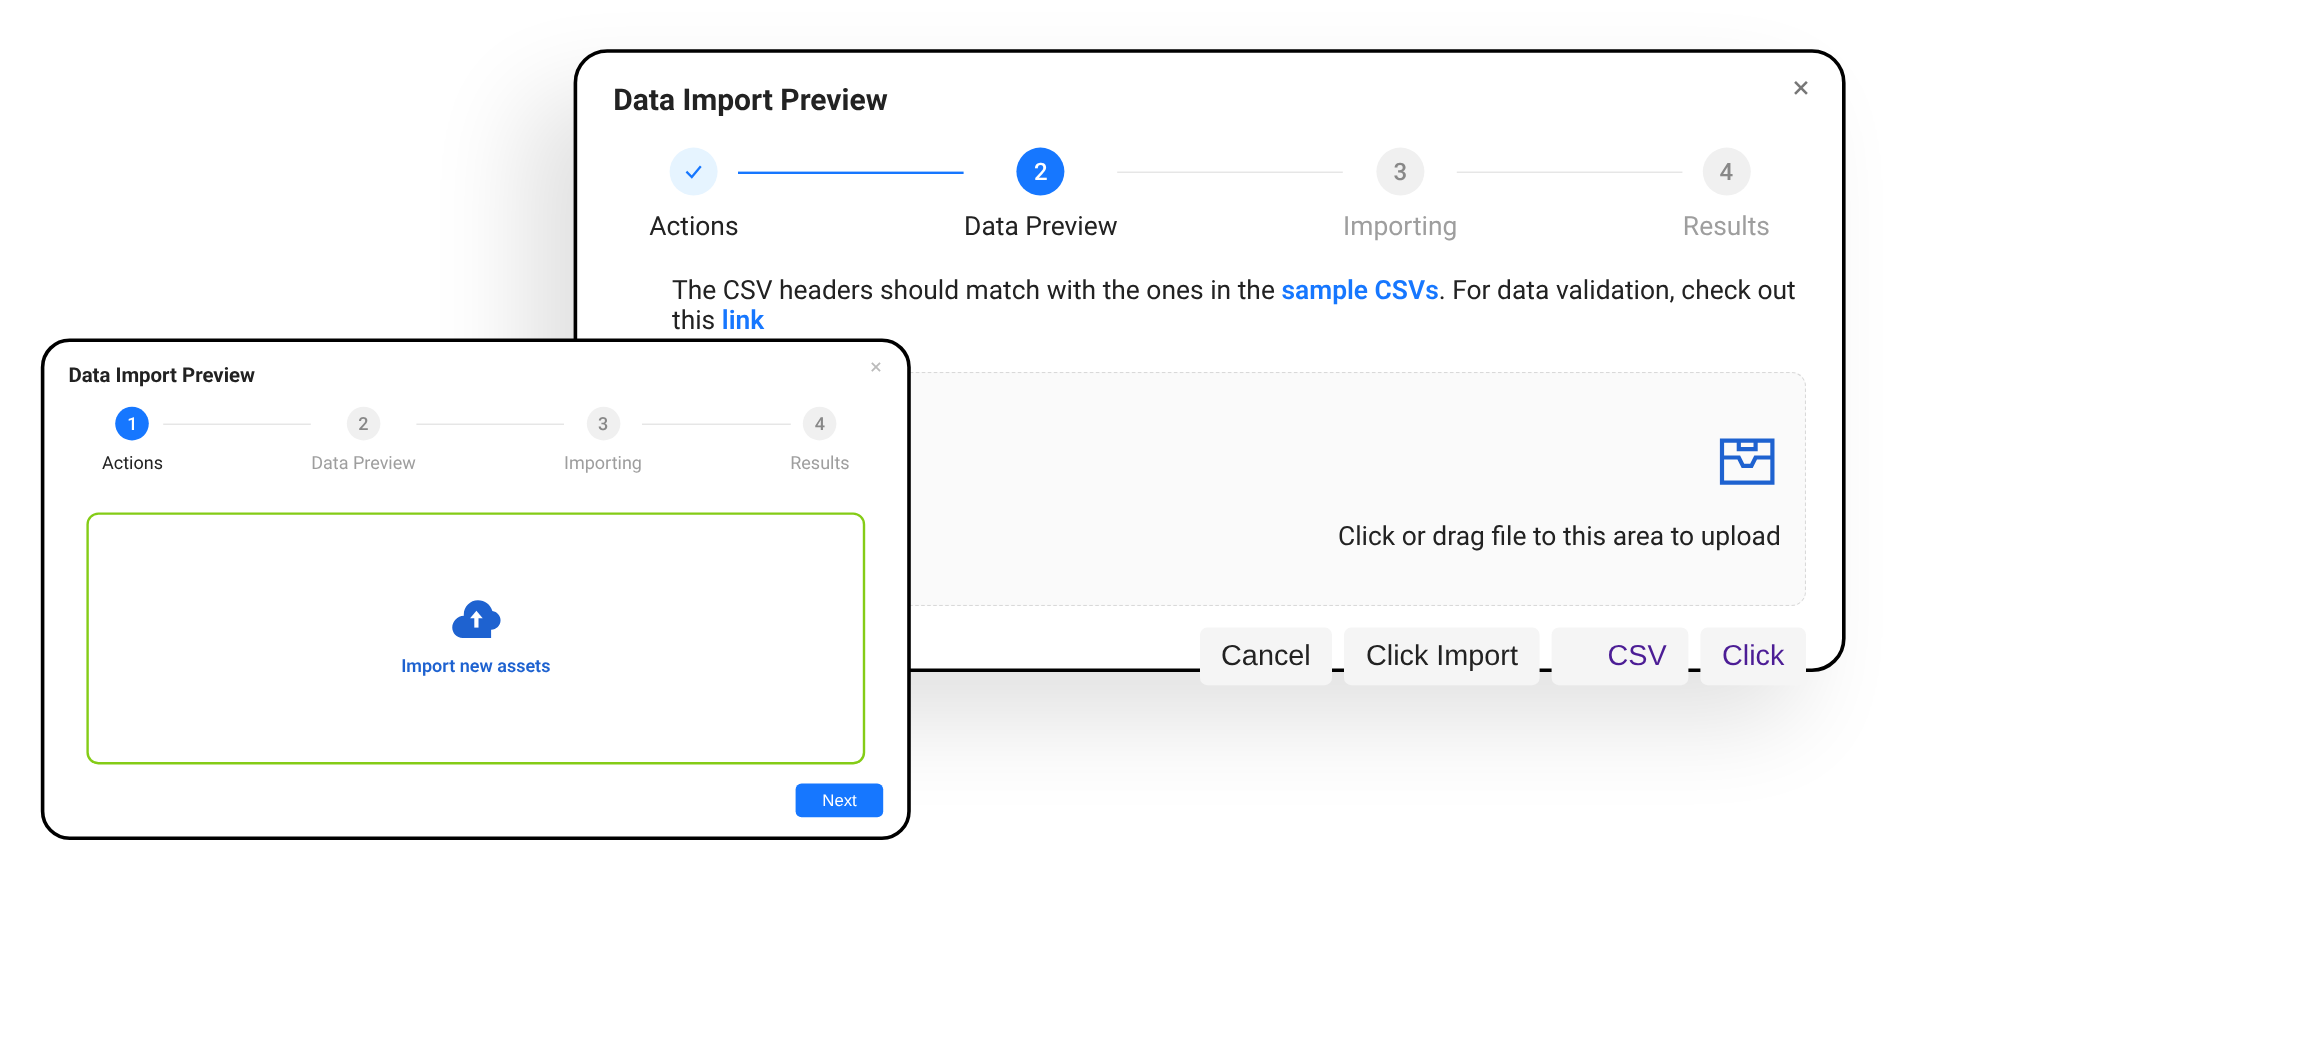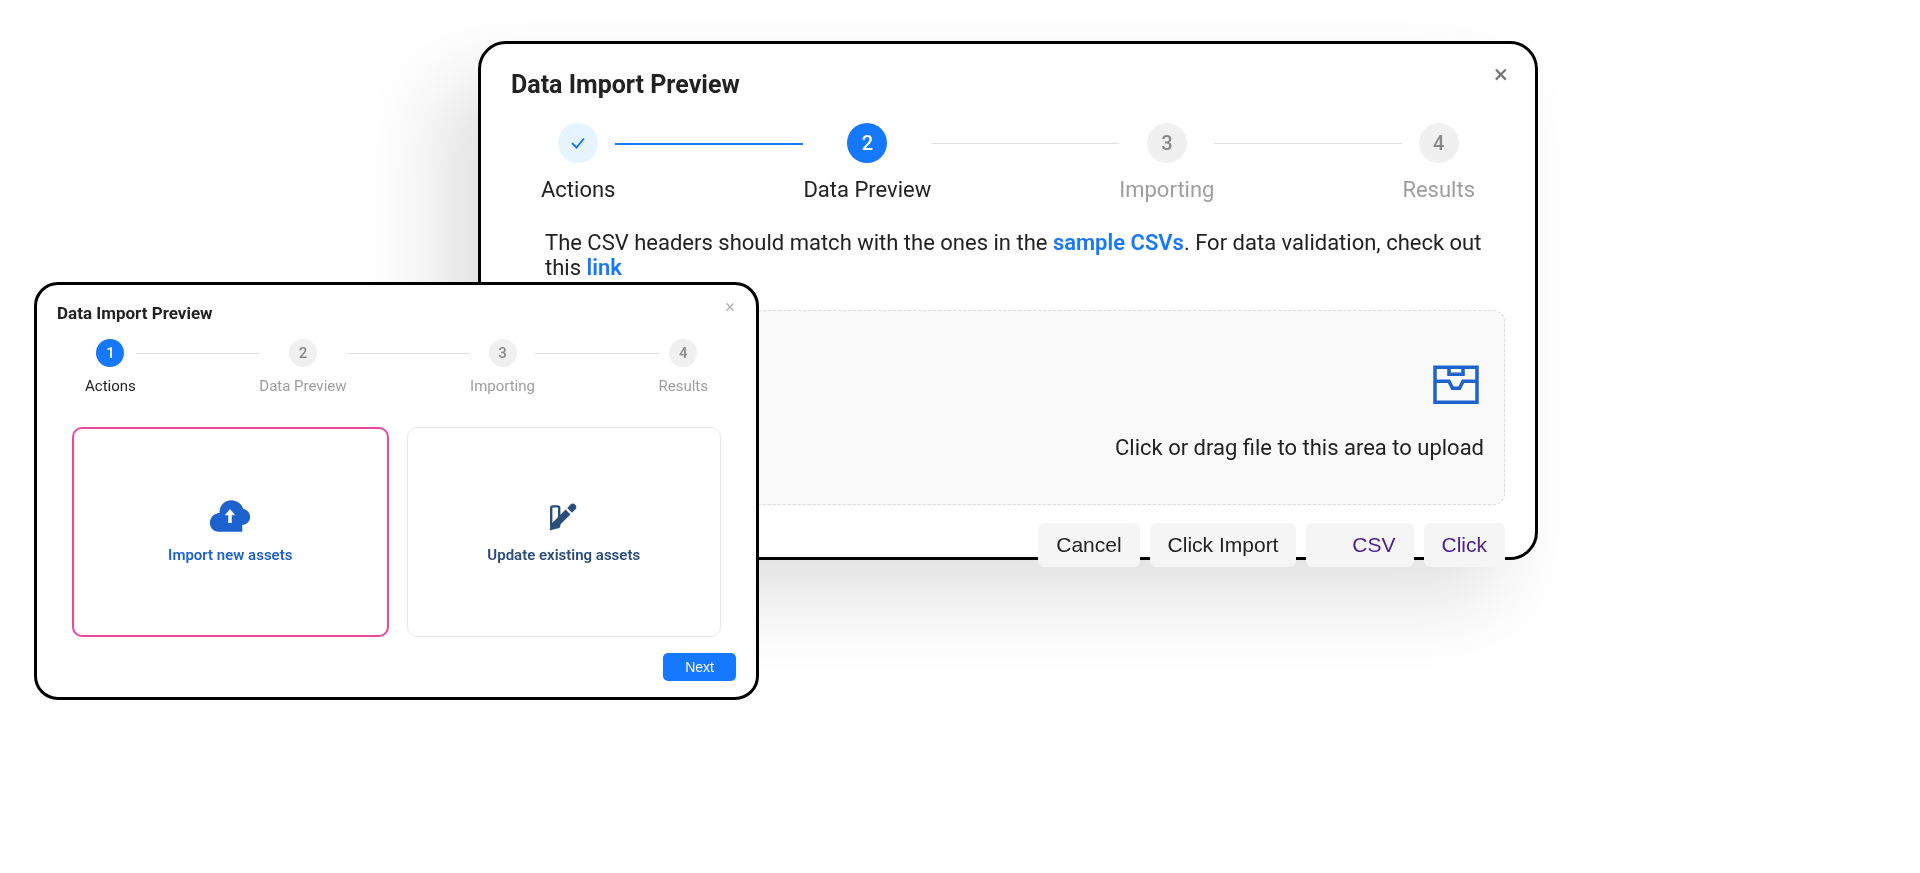--- a/index.html
+++ b/index.html
@@ -85,21 +85,21 @@
       background: #e0e0e0;
       align-self: flex-start;
       margin-top: 20px;
     }
     .connector.done {
       background: #1677ff;
       height: 2px;
     }
     .dialog-large .hint {
       margin-top: 28px;
-      margin-left: 34px;
+      margin-left: 49px;
       font-size: 22px;
       color: #222;
     }
     .dialog-large .hint a {
       color: #1677ff;
       font-weight: 600;
       text-decoration: none;
     }
     .dropzone {
       margin: 30px 0 18px 0;
@@ -121,21 +121,21 @@
       font-size: 22px;
       color: #222;
     }
     .dialog-large .footer {
       display: flex;
       justify-content: flex-end;
       gap: 10px;
     }
     .btn {
       padding: 10px 18px;
-      font-size: 21px;
+      font-size: 24px;
       border: none;
       background: #f5f5f5;
       color: #222;
       border-radius: 6px;
       cursor: pointer;
     }
     .btn.disabled {
       color: #4c1d95;
       cursor: not-allowed;
     }
@@ -209,21 +209,21 @@
       border: 1px solid #e6e6e6;
       border-radius: 10px;
       display: flex;
       flex-direction: column;
       align-items: center;
       justify-content: center;
       gap: 10px;
       cursor: pointer;
     }
     .card.selected {
-      border: 2px solid #ec4899;
+      border: 2px solid #84cc16;
     }
     .card .ic {
       color: #2a4d7a;
     }
     .card.selected .ic { color: #1e62d0; }
     .card .ic svg { width: 42px; height: 32px; fill: currentColor; }
     .card .cap { font-size: 15px; font-weight: 600; }
     .card.selected .cap { color: #1e62d0; }
     .card .cap.dark { color: #2a4d7a; }
     .dialog-small .footer {
@@ -336,28 +336,18 @@
     <div class="card selected">
       <div class="ic">
         <svg viewBox="0 0 48 36">
           <path d="M38 28c5 0 9-4 9-9 0-4.5-3.4-8.3-7.8-8.9C37.6 4.4 32 0 25.5 0 18 0 12 6 12 13.5c0 .4 0 .8.1 1.2C5.8 15 1 20 1 26c0 5 4 10 10 10h27c0-3 0-5 0-8z"></path>
           <rect x="22" y="14" width="4" height="12" fill="#fff"></rect>
           <polygon points="24,10 18,17 30,17" fill="#fff"></polygon>
         </svg>
       </div>
       <div class="cap">Import new assets</div>
     </div>
-    <div class="card">
-      <div class="ic">
-        <svg viewBox="0 0 40 40">
-          <path d="M4 30 l18-18 6 6 -18 18 -8 2 z"></path>
-          <path d="M24 10 l4-4 c2-2 4-2 6 0 s2 4 0 6 l-4 4 z"></path>
-          <rect x="4" y="8" width="10" height="26" rx="2" fill="none" stroke="currentColor" stroke-width="3"></rect>
-        </svg>
-      </div>
-      <div class="cap dark">Update existing assets</div>
-    </div>
   </div>
 
   <div class="footer">
     <button class="btn-primary">Next</button>
   </div>
 </div>
 
 </body></html>

